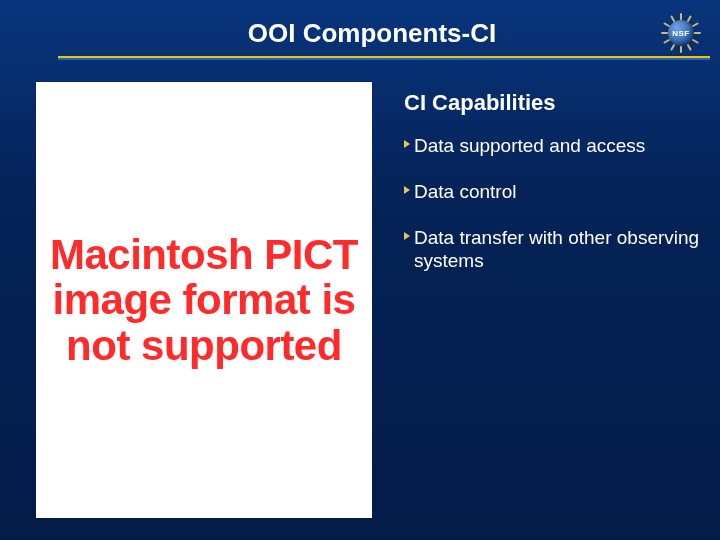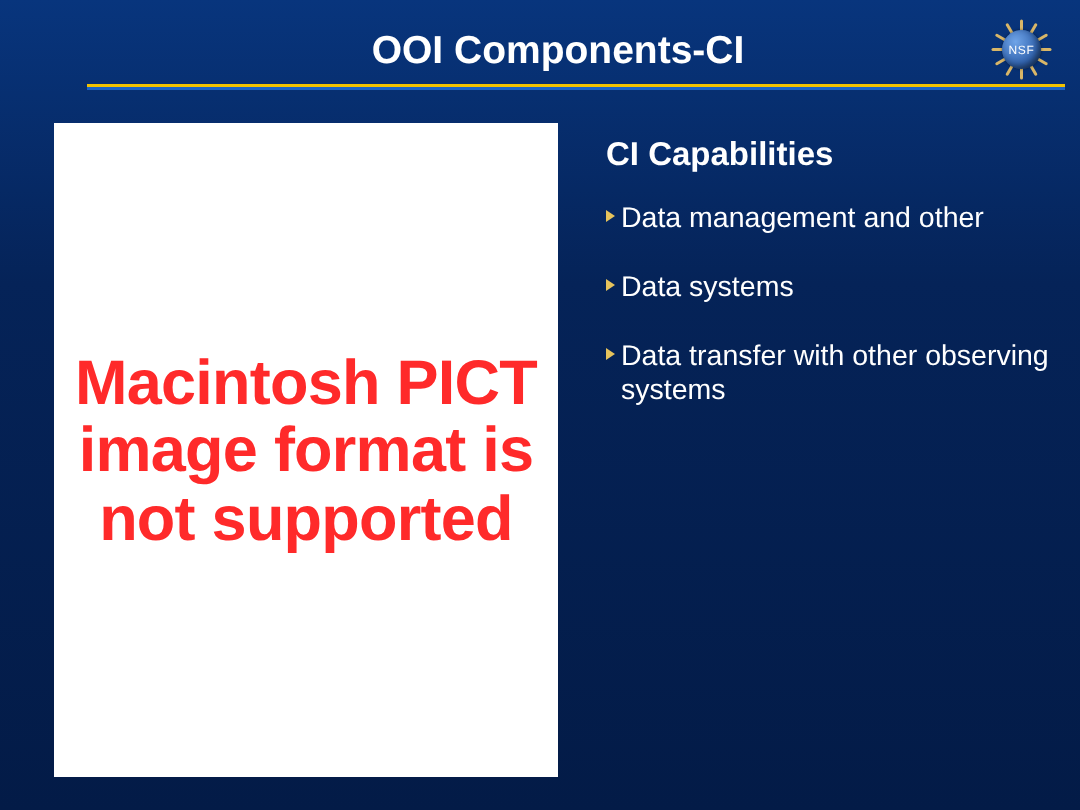--- a/index.html
+++ b/index.html
@@ -89,21 +89,21 @@
     position: absolute;
     left: 10px; top: 10px;
     width: 26px; height: 26px;
     border-radius: 50%;
     background: radial-gradient(circle at 35% 30%, #6fa4e8 0%, #3365b0 60%, #153768 100%);
     box-shadow: inset -2px -2px 4px rgba(0,0,0,0.4), 0 0 2px rgba(0,0,0,0.5);
     display: flex;
     align-items: center;
     justify-content: center;
     font-size: 8px;
-    font-weight: 400;
+    font-weight: 700;
     color: #ffffff;
     letter-spacing: 0.5px;
   }
   .image-box {
     position: absolute;
     left: 36px;
     top: 82px;
     width: 336px;
     height: 436px;
     background: #ffffff;
@@ -182,25 +182,25 @@
 
   <div class="image-box">
     <div>Macintosh PICT image format is not supported</div>
   </div>
 
   <div class="right-col">
     <div class="section-head">CI Capabilities</div>
 
     <div class="bullet">
       <span class="arrow"></span>
-      <span>Data management and other</span>
+      <span>Data supported and access</span>
     </div>
     <div class="bullet">
       <span class="arrow"></span>
-      <span>Data systems</span>
+      <span>Data control</span>
     </div>
     <div class="bullet">
       <span class="arrow"></span>
       <span>Data transfer with other observing systems</span>
     </div>
   </div>
 
 </div>
 
 </body></html>

